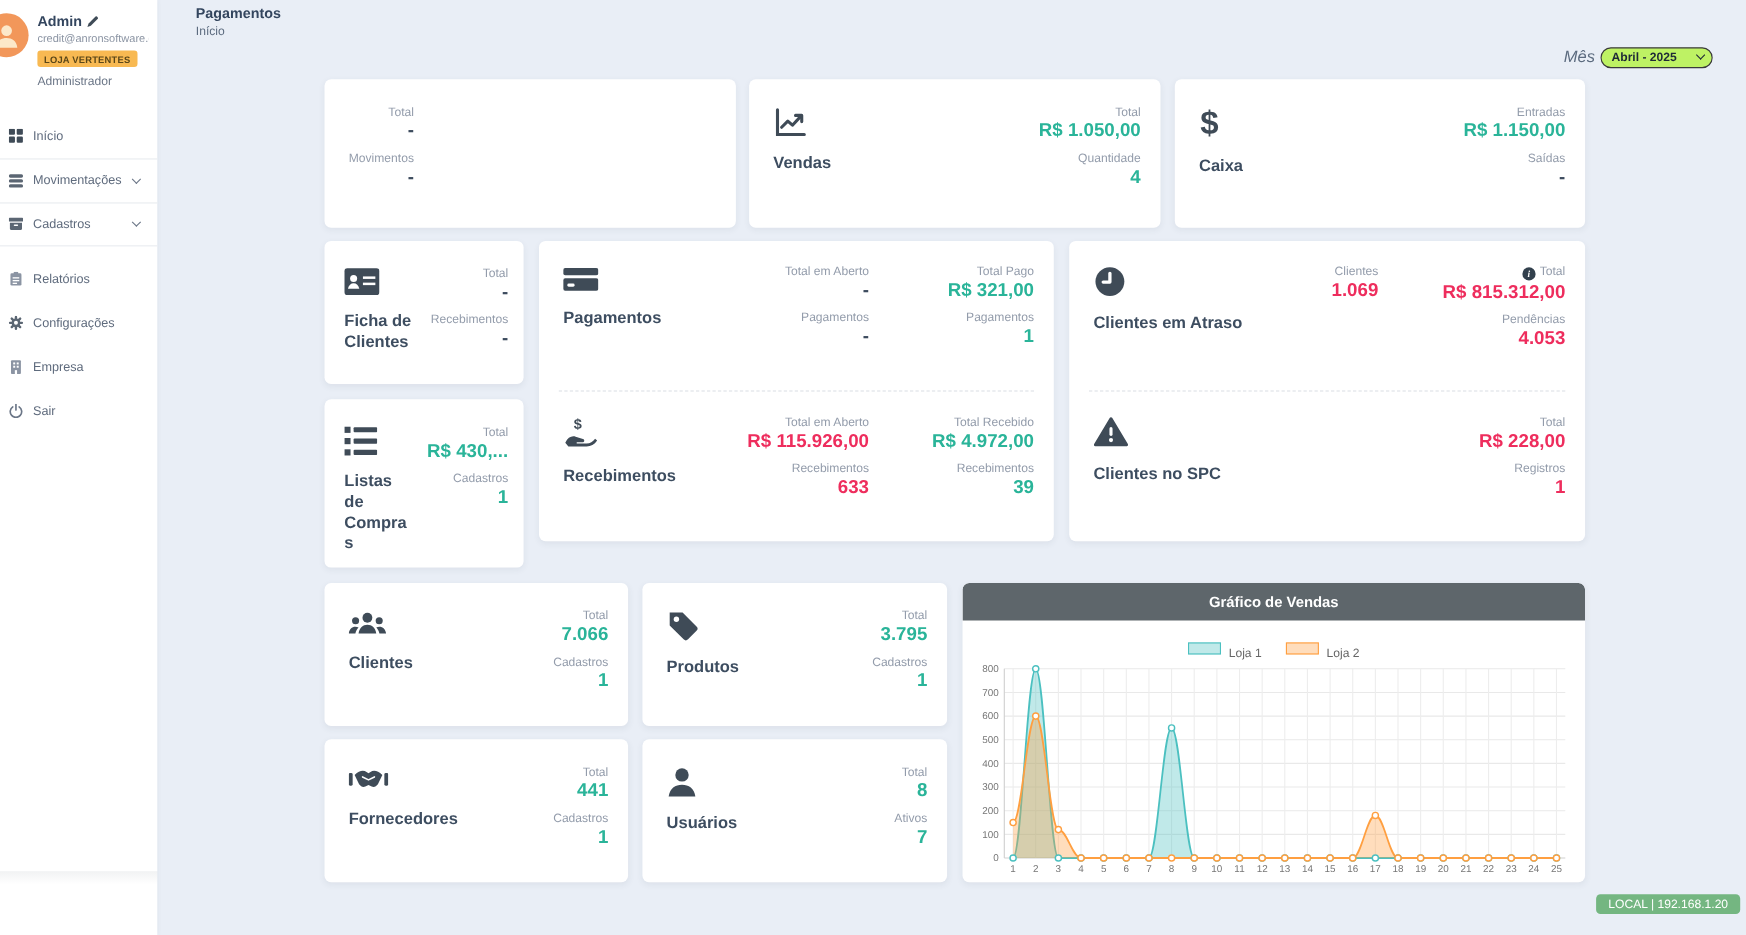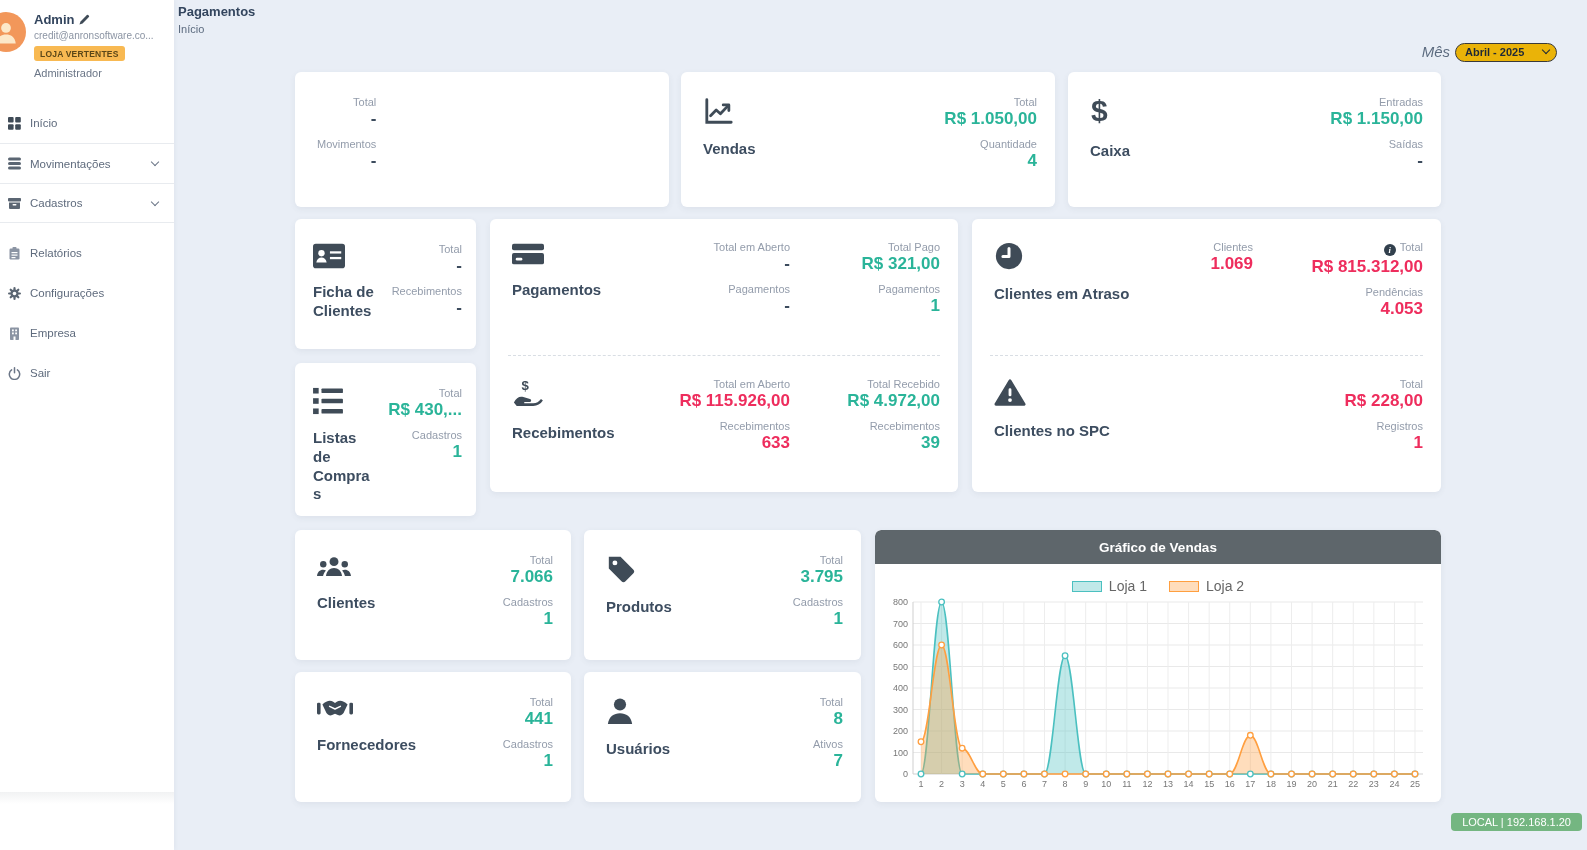--- a/index.html
+++ b/index.html
@@ -1,20 +1,20 @@
 <!DOCTYPE html>
 <html><head>
 <meta charset="utf-8">
 <style>
   * { margin:0; padding:0; box-sizing:border-box; }
   html,body { width:1587px; height:850px; overflow:hidden; }
   body { font-family:"Liberation Sans", sans-serif; background:#e9eef6; position:relative; color:#3c4b5d; }
 
   
-  .sidebar { position:absolute; left:0; top:0; width:174px; height:850px; background:#fff;
+  .sidebar { position:absolute; left:0; top:0; width:143px; height:850px; background:#fff;
              box-shadow:1px 0 4px rgba(60,80,100,.06); z-index:5; }
   .profile { padding:12px 8px 10px 0; display:flex; }
   .avatar { width:40px; height:40px; border-radius:50%; background:#f2975a; margin-left:-14px; flex:none;
             display:flex; align-items:center; justify-content:center; overflow:hidden; }
   .profile-info { margin-left:8px; min-width:0; }
   .pname-row { display:flex; align-items:center; gap:5px; }
   .pname { font-size:13px; font-weight:bold; color:#33455e; }
   .pemail { font-size:10px; color:#8b94a3; margin-top:3px; max-width:122px; white-space:nowrap; overflow:hidden; }
   .pbadge { display:inline-block; margin-top:5px; background:#f8b952; color:#5b4718; font-size:8.5px;
             font-weight:bold; padding:2.5px 6px; border-radius:3px; letter-spacing:.2px; }
@@ -32,21 +32,21 @@
                background:linear-gradient(to bottom, rgba(120,130,140,.10), rgba(120,130,140,0)); }
 
   
   .breadcrumb-box { position:absolute; left:178px; top:4px; }
   .page-title { font-size:13px; font-weight:bold; color:#33455e; }
   .crumb { font-size:11px; color:#5c6b7f; margin-top:4px; }
   .month-box { position:absolute; top:42px; right:30px; display:flex; align-items:center; gap:5px; }
   .month-label { font-size:15px; color:#5c6b7f;font-style:italic; }
   .select-wrap { position:relative; }
   .select-wrap select { appearance:none; -webkit-appearance:none; border:1px solid #3a3a3a; border-radius:10px;
-     background:#eab308; font-family:"Liberation Sans",sans-serif; font-size:11px; font-weight:bold; color:#1f2937;
+     background:#bef264; font-family:"Liberation Sans",sans-serif; font-size:11px; font-weight:bold; color:#1f2937;
      padding:2px 24px 2px 9px; width:102px; height:19px; }
   .select-wrap::after { content:""; position:absolute; right:8px; top:5px; width:5px; height:5px;
      border-right:1.8px solid #1f2937; border-bottom:1.8px solid #1f2937; transform:rotate(45deg); pointer-events:none; }
 
   
   .card { position:absolute; background:#fff; border-radius:6px; box-shadow:0 2px 6px rgba(50,70,90,.07); }
   .stat-card { display:flex; padding:24px 18px 10px 22px; }
   .card-left { flex:1; display:flex; flex-direction:column; min-width:0; }
   .cicon svg { display:block; }
   .card-title { margin-top:14px; font-size:15px; font-weight:bold; color:#3d4d60; line-height:1.25;
@@ -64,21 +64,21 @@
               vertical-align:-2px; margin-right:4px; font-family:"Liberation Serif",serif; }
 
   
   .chart-card { padding:0; overflow:hidden; }
   .chart-header { height:34px; background:#5e666b; border-radius:6px 6px 0 0; display:flex;
                   align-items:center; justify-content:center; }
   .chart-title { color:#fff; font-size:13.5px; font-weight:bold; }
   .legend { display:flex; justify-content:center; gap:22px; margin:14px 0 2px; }
   .legend-item { display:flex; align-items:center; gap:7px; cursor:pointer; }
   .legend-swatch { width:30px; height:11px; border-style:solid; border-width:1.5px; }
-  .legend-label { font-size:14px; color:#666; }
+  .legend-label { font-size:11px; color:#666;margin-top:10px; }
   .chart-body { padding:0 8px; }
 
   
   .env-badge { position:absolute; right:5px; top:813px; background:#74b681; color:#fff; font-size:11px;
                padding:3px 11px; border-radius:4px; }
 </style>
 </head>
 <body>
 
 <aside class="sidebar">

